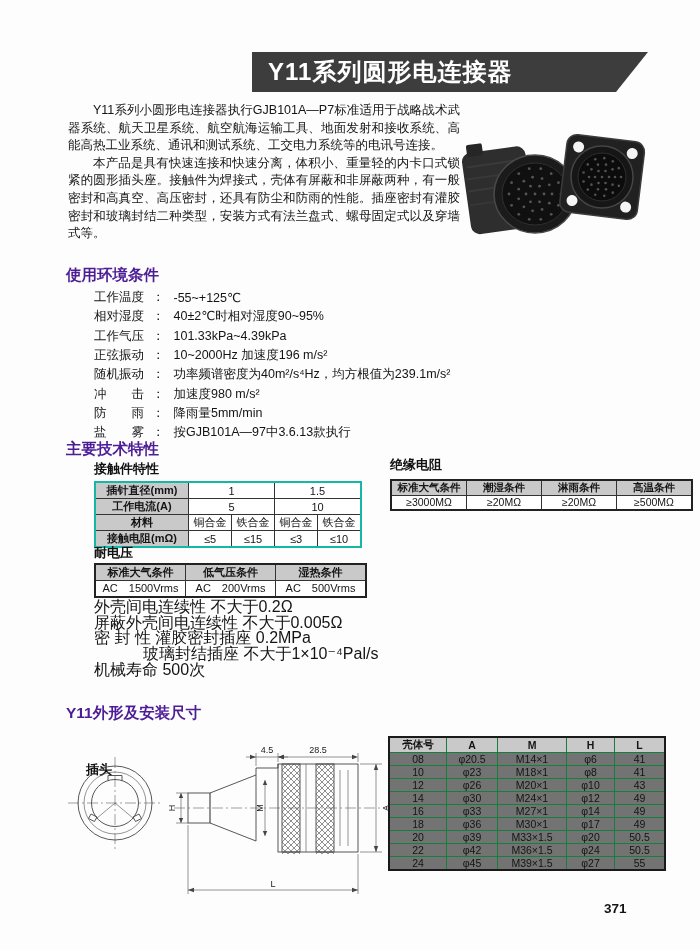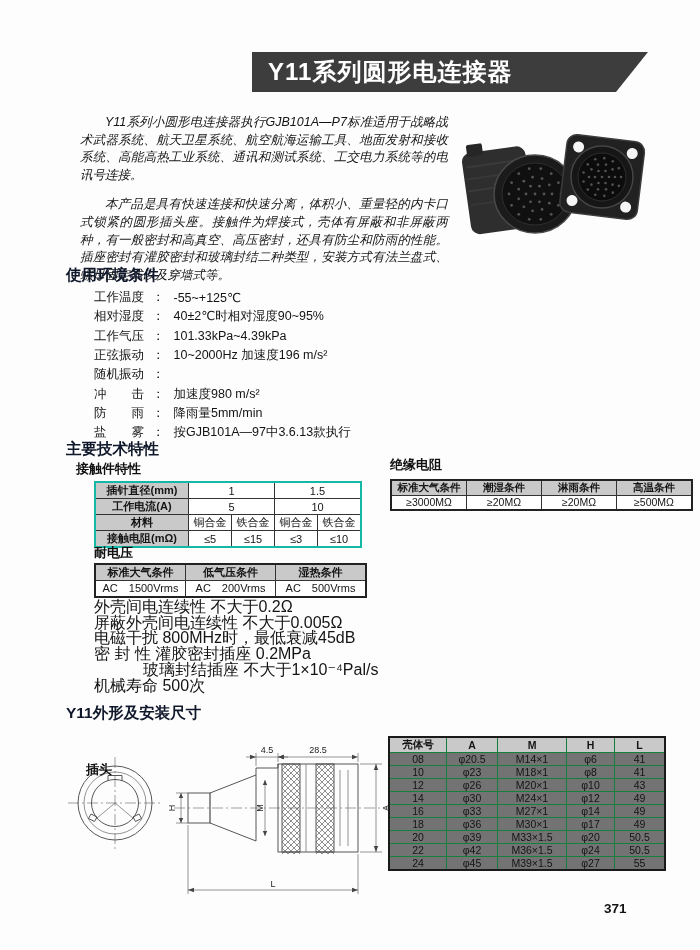--- a/index.html
+++ b/index.html
@@ -7,23 +7,23 @@
         font-family:"Liberation Sans","DejaVu Sans",sans-serif;color:#141414;}
   
   .banner{position:absolute;left:252px;top:52px;width:396px;height:40px;background:#3d3d3d;
           clip-path:polygon(0 0,100% 0,calc(100% - 32px) 100%,0 100%);
           color:#ffffff;font-size:24px;font-weight:bold;line-height:40px;
           padding-left:16px;box-sizing:border-box;letter-spacing:1px;}
   
   .photos{position:absolute;left:452px;top:118px;width:200px;height:138px;}
   
   .intro{position:absolute;left:68px;top:102px;width:392px;font-size:12.5px;line-height:17.6px;text-align:justify;}
-  .intro p{margin:12px;text-indent:2em;font-style:italic;}
-  
-  .h-section{position:absolute;left:66px;margin:0;font-size:15.5px;font-weight:bold;color:#0f172a;}
+  .intro p{margin:0;text-indent:2em;}
+  
+  .h-section{position:absolute;left:66px;margin:0;font-size:15.5px;font-weight:bold;color:#4c1d95;}
   .h-env{top:265px;} .h-tech{top:439px;} .h-outline{top:703px;}
   .sub-label{position:absolute;font-size:13px;font-weight:bold;color:#111;}
   
   .env-list{position:absolute;left:94px;top:288px;font-size:12.5px;}
   .env-row{height:19.3px;display:flex;align-items:center;}
   .env-label{display:inline-block;width:54px;}
   .env-colon{margin:0 9px 0 4px;}
   
   table{border-collapse:collapse;position:absolute;table-layout:fixed;}
   th,td{border:1px solid #333;padding:0 2px;text-align:center;overflow:hidden;white-space:nowrap;}
@@ -181,41 +181,42 @@
       <span class="env-value">101.33kPa~4.39kPa</span>
     </div>
     <div class="env-row">
       <span class="env-label">正弦振动</span>
       <span class="env-colon">：</span>
       <span class="env-value">10~2000Hz 加速度196 m/s²</span>
     </div>
     <div class="env-row">
       <span class="env-label">随机振动</span>
       <span class="env-colon">：</span>
+      <span class="env-value">功率频谱密度为40m²/s⁴Hz，均方根值为239.1m/s²</span>
     </div>
     <div class="env-row">
       <span class="env-label">冲　　击</span>
       <span class="env-colon">：</span>
       <span class="env-value">加速度980 m/s²</span>
     </div>
     <div class="env-row">
       <span class="env-label">防　　雨</span>
       <span class="env-colon">：</span>
       <span class="env-value">降雨量5mm/min</span>
     </div>
     <div class="env-row">
       <span class="env-label">盐　　雾</span>
       <span class="env-colon">：</span>
       <span class="env-value">按GJB101A—97中3.6.13款执行</span>
     </div>
   </div>
 
   <h2 class="h-section h-tech">主要技术特性</h2>
 
-  <div class="sub-label" style="left:76px;top:460px;">接触件特性</div>
+  <div class="sub-label" style="left:94px;top:460px;">接触件特性</div>
   <table class="t-contact">
     <tbody>
         <tr>
       <th>插针直径(mm)</th>
       <td colspan="2">1</td>
       <td colspan="2">1.5</td>
     </tr>
     <tr>
       <th>工作电流(A)</th>
       <td colspan="2">5</td>
@@ -268,21 +269,20 @@
       <td>AC　1500Vrms</td>
       <td>AC　200Vrms</td>
       <td>AC　500Vrms</td>
     </tr>
   </tbody>
     </table>
 
   <div class="specs">
     <div>外壳间电连续性 不大于0.2Ω</div>
     <div>屏蔽外壳间电连续性 不大于0.005Ω</div>
-    <div>电磁干扰 800MHz时，最低衰减45dB</div>
     <div>密 封 性 灌胶密封插座 0.2MPa</div>
     <div class="indent2">玻璃封结插座 不大于1×10⁻⁴Pal/s</div>
     <div>机械寿命 500次</div>
   </div>
 
   <h2 class="h-section h-outline">Y11外形及安装尺寸</h2>
   <div class="sub-label plug-label" style="left:86px;top:761px;">插头</div>
 
   <svg class="drawing" viewBox="0 0 332 162" aria-hidden="true">
 

